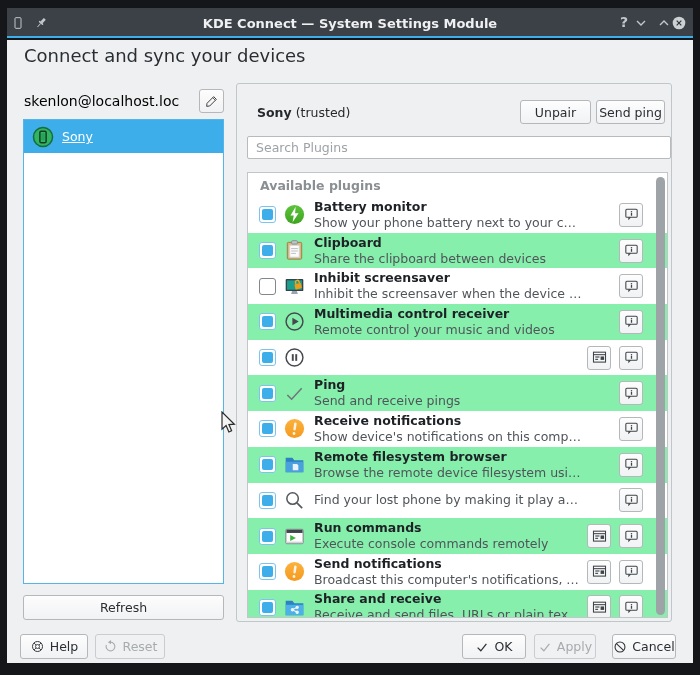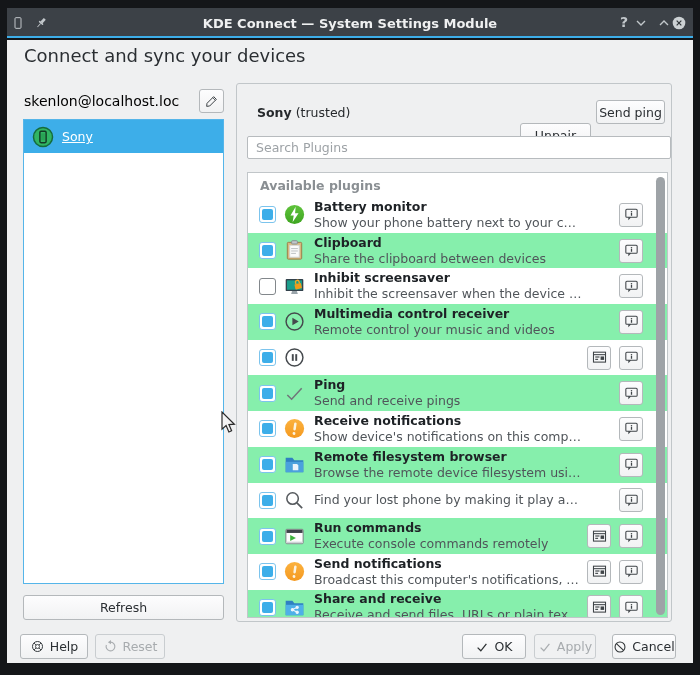--- a/index.html
+++ b/index.html
@@ -37,21 +37,21 @@
   .device-row .icn { margin-left:8px; width:22px; height:22px; }
   .device-row .icn svg { width:22px; height:22px; display:block; }
   .device-label { margin-left:8px; color:#fff; font-size:12.5px; text-decoration:underline; }
   .refresh-btn { left:16px; top:555px; width:201px; height:25px; }
 
   
   .groupbox { position:absolute; left:229px; top:43px; width:436px; height:539px;
     border:1px solid #c1c6c9; border-radius:3px; }
   .device-title { position:absolute; left:250px; top:65px; font-size:12.5px; color:#26292c; }
   .device-title b { font-weight:bold; }
-  .unpair-btn { left:513px; top:60px; width:71px; height:24px;margin-top:23px; }
+  .unpair-btn { left:513px; top:60px; width:71px; height:24px; }
   .sendping-btn { left:589px; top:60px; width:69px; height:24px; }
   .search-input { position:absolute; left:240px; top:96px; width:424px; height:23px;
     border:1px solid #b7bbbe; border-radius:2px; background:#fff; font-family:inherit;
     font-size:12.5px; color:#2b2f33; padding:4px 8px; outline:none; }
   .search-input::placeholder { color:#9da2a6; }
 
   .plugin-list { position:absolute; left:240px; top:132px; width:421px; height:446px;
     background:#fff; border:1px solid #c1c6c9; overflow:hidden; }
   .plugins-header { height:24px; line-height:26px; padding-left:12px; font-size:12.5px;
     font-weight:bold; color:#8a8f93; }

